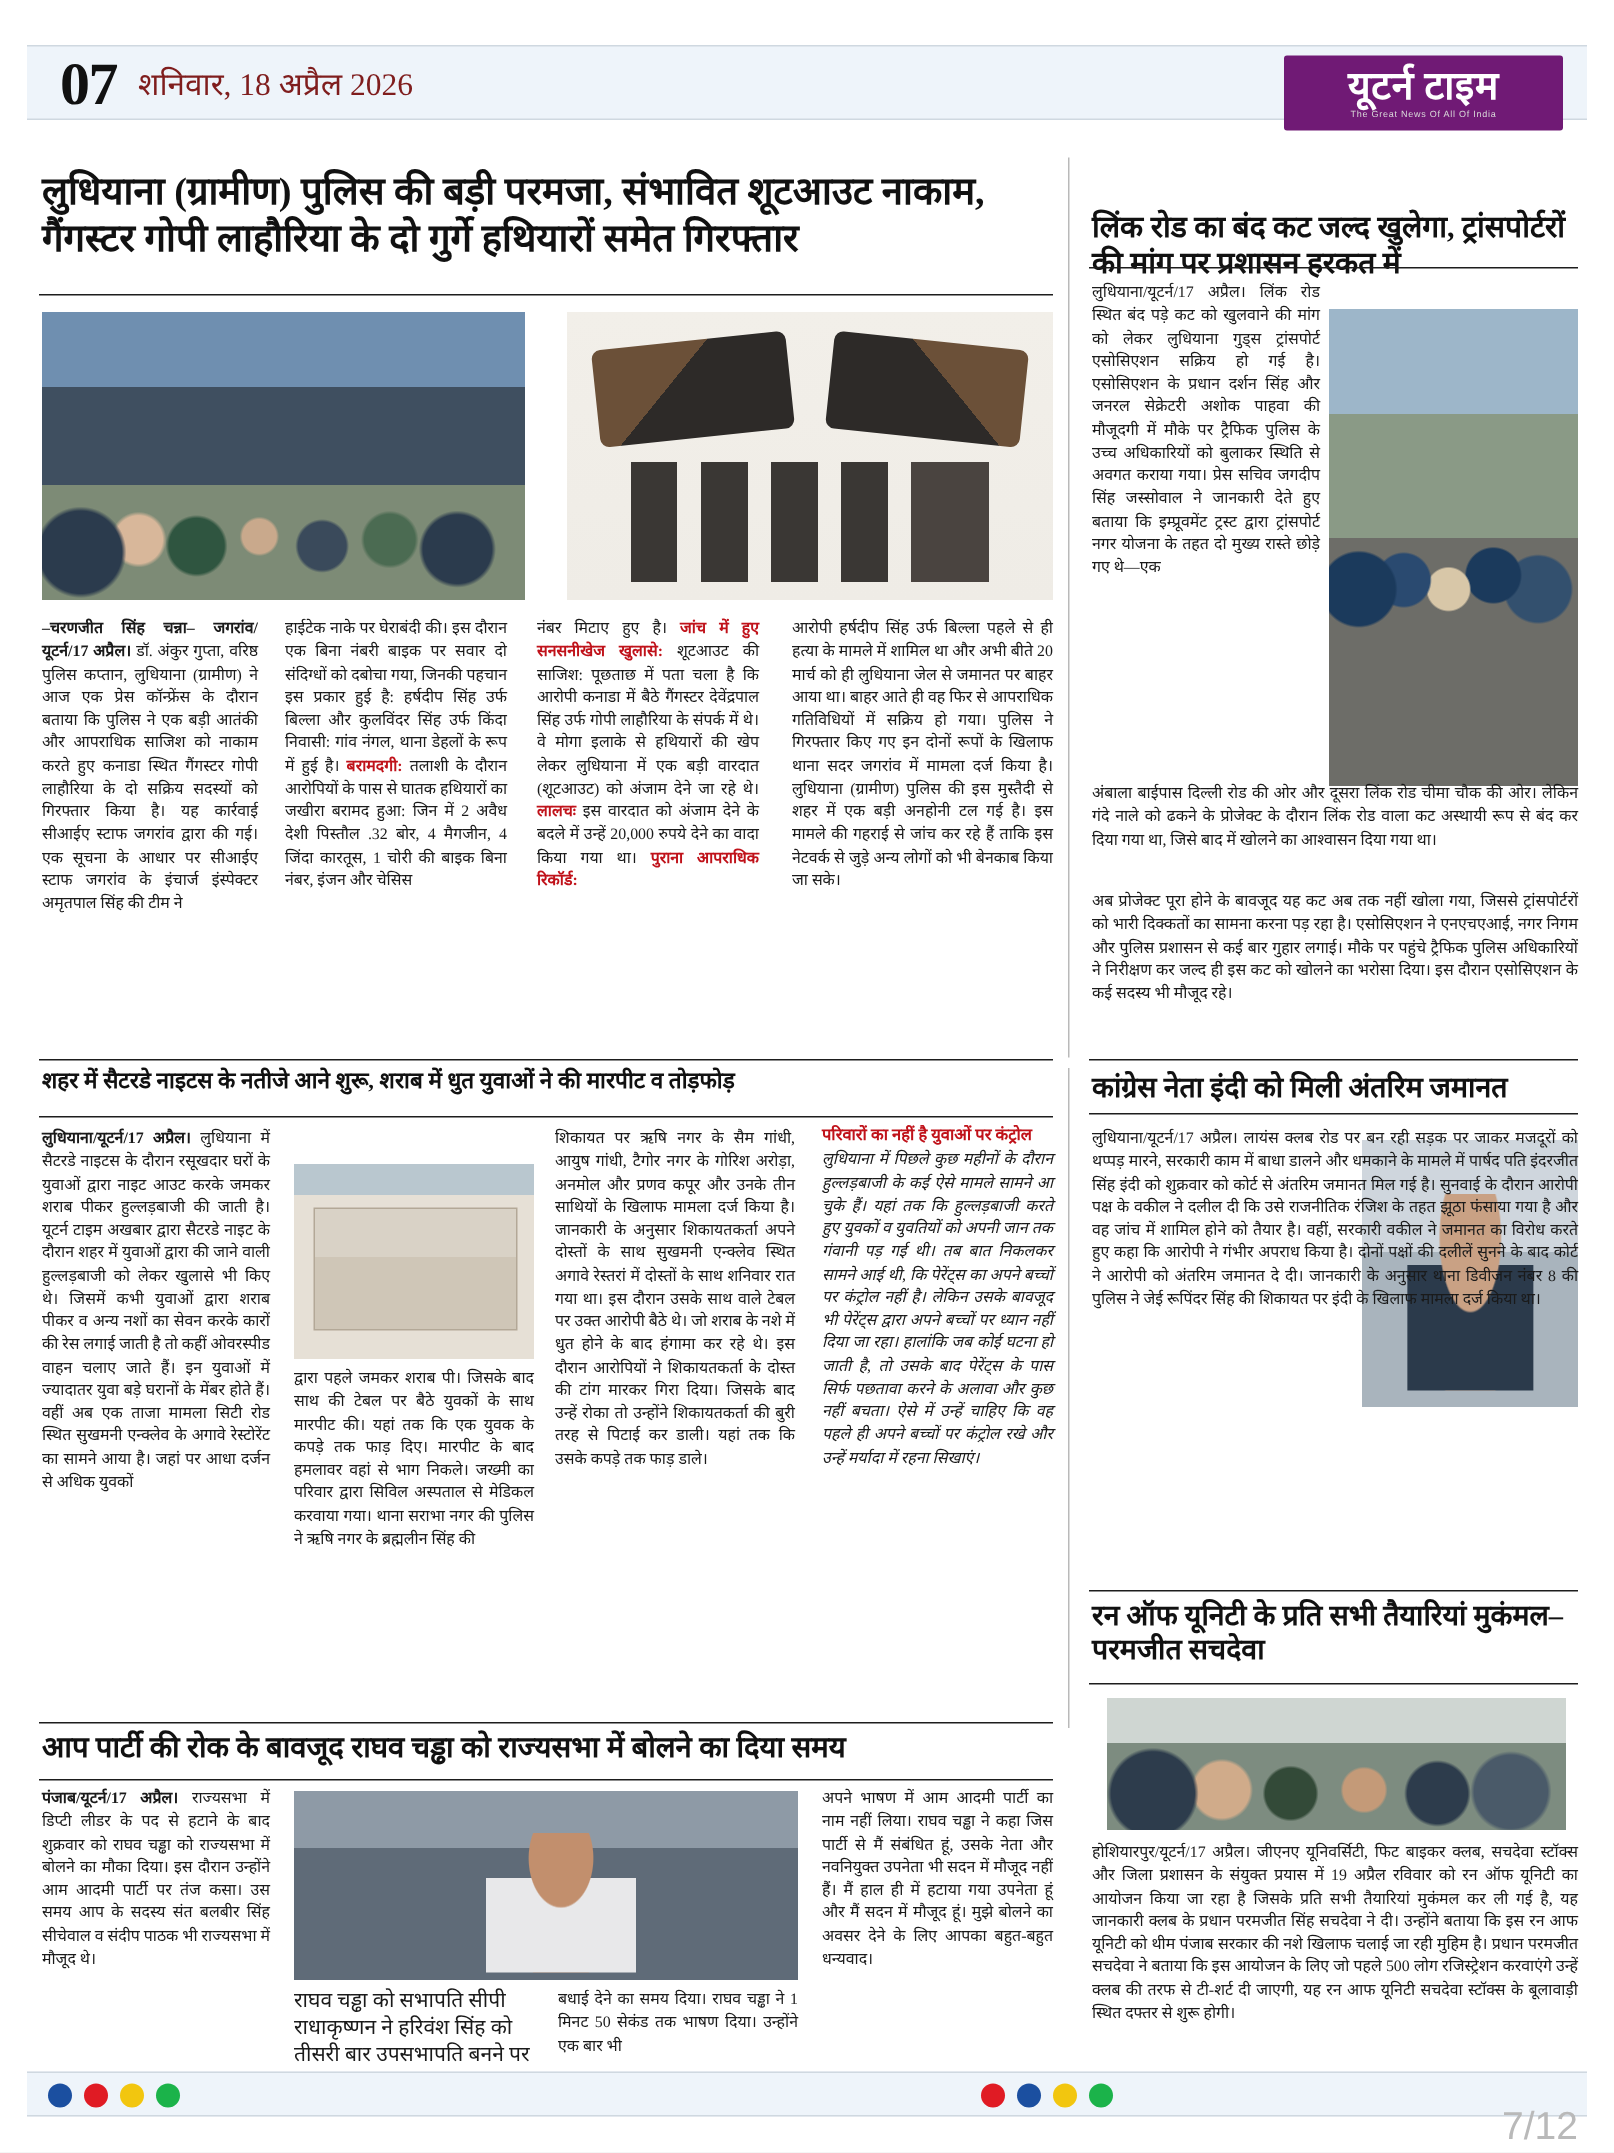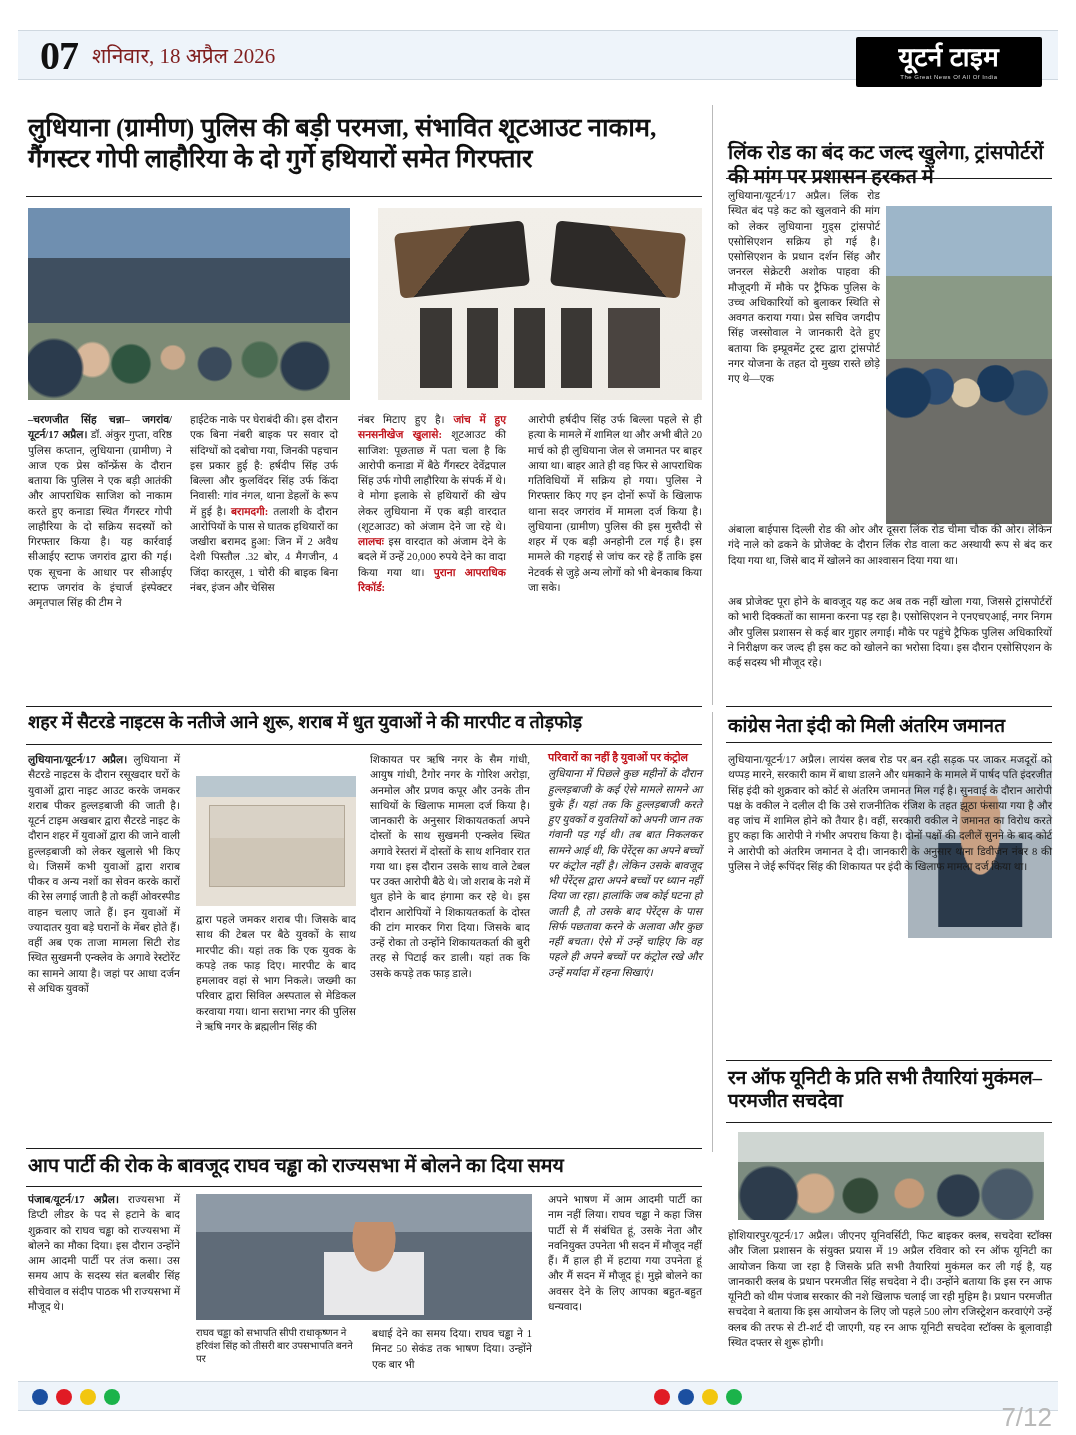--- a/index.html
+++ b/index.html
@@ -34,21 +34,21 @@
   }
   .masthead-city {
     position:absolute; left:0; right:0; text-align:center;
     font-family:"Liberation Serif", serif;
     font-weight:bold; font-size:30px; color:#c0121a;
     letter-spacing:0.5px;
   }
   .logo {
     position:absolute; right:16px; top:6px;
     width:186px; height:50px;
-    background:#000000;
+    background:#701a75;
     display:flex; flex-direction:column; justify-content:center; align-items:center;
     border-radius:2px;
   }
   .logo-main {
     color:#fff; font-family:"Liberation Serif", serif; font-weight:bold;
     font-size:26px; line-height:1; letter-spacing:0.5px;
   }
   .logo-sub {
     color:#d9d9d9; font-size:6px; margin-top:3px; letter-spacing:0.5px;
   }
@@ -66,21 +66,21 @@
   }
   .dateline { font-weight:bold; }
   .sub-red {
     color:#c0121a; font-weight:bold;
     font-family:"Liberation Serif", serif;
   }
   .photo { position:absolute; overflow:hidden; background:#b9c4cc; }
   .cap {
     position:absolute;
     font-family:"Liberation Serif", serif;
-    font-size:10px; color:#1a1a1a; text-align:center; line-height:1.3;
+    font-size:14px; color:#1a1a1a; text-align:center; line-height:1.3;
   }
   
   .ph-group1 {
     background:
       linear-gradient(to bottom, #6f8fb0 0%, #6f8fb0 26%, #3f4f60 26%, #3f4f60 60%, #7d8b76 60%, #7d8b76 100%);
   }
   .ph-group1::after{
     content:"";position:absolute;left:0;right:0;bottom:0;height:55%;
     background:
       radial-gradient(circle at 8% 70%, #2b3b4d 0 9%, transparent 10%),
@@ -232,21 +232,21 @@
     <span>लुधियाना/यूटर्न/17 अप्रैल। लिंक रोड स्थित बंद पड़े कट को खुलवाने की मांग को लेकर लुधियाना गुड्स ट्रांसपोर्ट एसोसिएशन सक्रिय हो गई है। एसोसिएशन के प्रधान दर्शन सिंह और जनरल सेक्रेटरी अशोक पाहवा की मौजूदगी में मौके पर ट्रैफिक पुलिस के उच्च अधिकारियों को बुलाकर स्थिति से अवगत कराया गया। प्रेस सचिव जगदीप सिंह जस्सोवाल ने जानकारी देते हुए बताया कि इम्प्रूवमेंट ट्रस्ट द्वारा ट्रांसपोर्ट नगर योजना के तहत दो मुख्य रास्ते छोड़े गए थे—एक</span>
   </div>
   <div class="body-text" style="position:absolute; left:728px; top:522px; width:324px;">
     <span>अंबाला बाईपास दिल्ली रोड की ओर और दूसरा लिंक रोड चीमा चौक की ओर। लेकिन गंदे नाले को ढकने के प्रोजेक्ट के दौरान लिंक रोड वाला कट अस्थायी रूप से बंद कर दिया गया था, जिसे बाद में खोलने का आश्वासन दिया गया था।</span>
   </div>
   <div class="body-text" style="position:absolute; left:728px; top:594px; width:324px;">
     <span>अब प्रोजेक्ट पूरा होने के बावजूद यह कट अब तक नहीं खोला गया, जिससे ट्रांसपोर्टरों को भारी दिक्कतों का सामना करना पड़ रहा है। एसोसिएशन ने एनएचएआई, नगर निगम और पुलिस प्रशासन से कई बार गुहार लगाई। मौके पर पहुंचे ट्रैफिक पुलिस अधिकारियों ने निरीक्षण कर जल्द ही इस कट को खोलने का भरोसा दिया। इस दौरान एसोसिएशन के कई सदस्य भी मौजूद रहे।</span>
   </div>
 
   <div class="rule-h" style="left:26px; top:706px; width:676px;"></div>
-  <div class="hl" style="position:absolute; left:28px; top:712px; width:676px; font-size:18px;">शहर में सैटरडे नाइटस के नतीजे आने शुरू, शराब में धुत युवाओं ने की मारपीट व तोड़फोड़</div>
+  <div class="hl" style="position:absolute; left:28px; top:712px; width:676px; font-size:15px;">शहर में सैटरडे नाइटस के नतीजे आने शुरू, शराब में धुत युवाओं ने की मारपीट व तोड़फोड़</div>
   <div class="rule-h" style="left:26px; top:744px; width:676px;"></div>
 
   <div class="photo ph-hotel" style="left:196px; top:776px; width:160px; height:130px;"></div>
 
   <div class="body-text" style="position:absolute; left:28px; top:752px; width:152px;">
     <span class="dateline">लुधियाना/यूटर्न/17 अप्रैल।</span>
     <span>लुधियाना में सैटरडे नाइटस के दौरान रसूखदार घरों के युवाओं द्वारा नाइट आउट करके जमकर शराब पीकर हुल्लड़बाजी की जाती है। यूटर्न टाइम अखबार द्वारा सैटरडे नाइट के दौरान शहर में युवाओं द्वारा की जाने वाली हुल्लड़बाजी को लेकर खुलासे भी किए थे। जिसमें कभी युवाओं द्वारा शराब पीकर व अन्य नशों का सेवन करके कारों की रेस लगाई जाती है तो कहीं ओवरस्पीड वाहन चलाए जाते हैं। इन युवाओं में ज्यादातर युवा बड़े घरानों के मेंबर होते हैं। वहीं अब एक ताजा मामला सिटी रोड स्थित सुखमनी एन्क्लेव के अगावे रेस्टोरेंट का सामने आया है। जहां पर आधा दर्जन से अधिक युवकों</span>
   </div>
 
   <div class="body-text" style="position:absolute; left:196px; top:912px; width:160px;">

